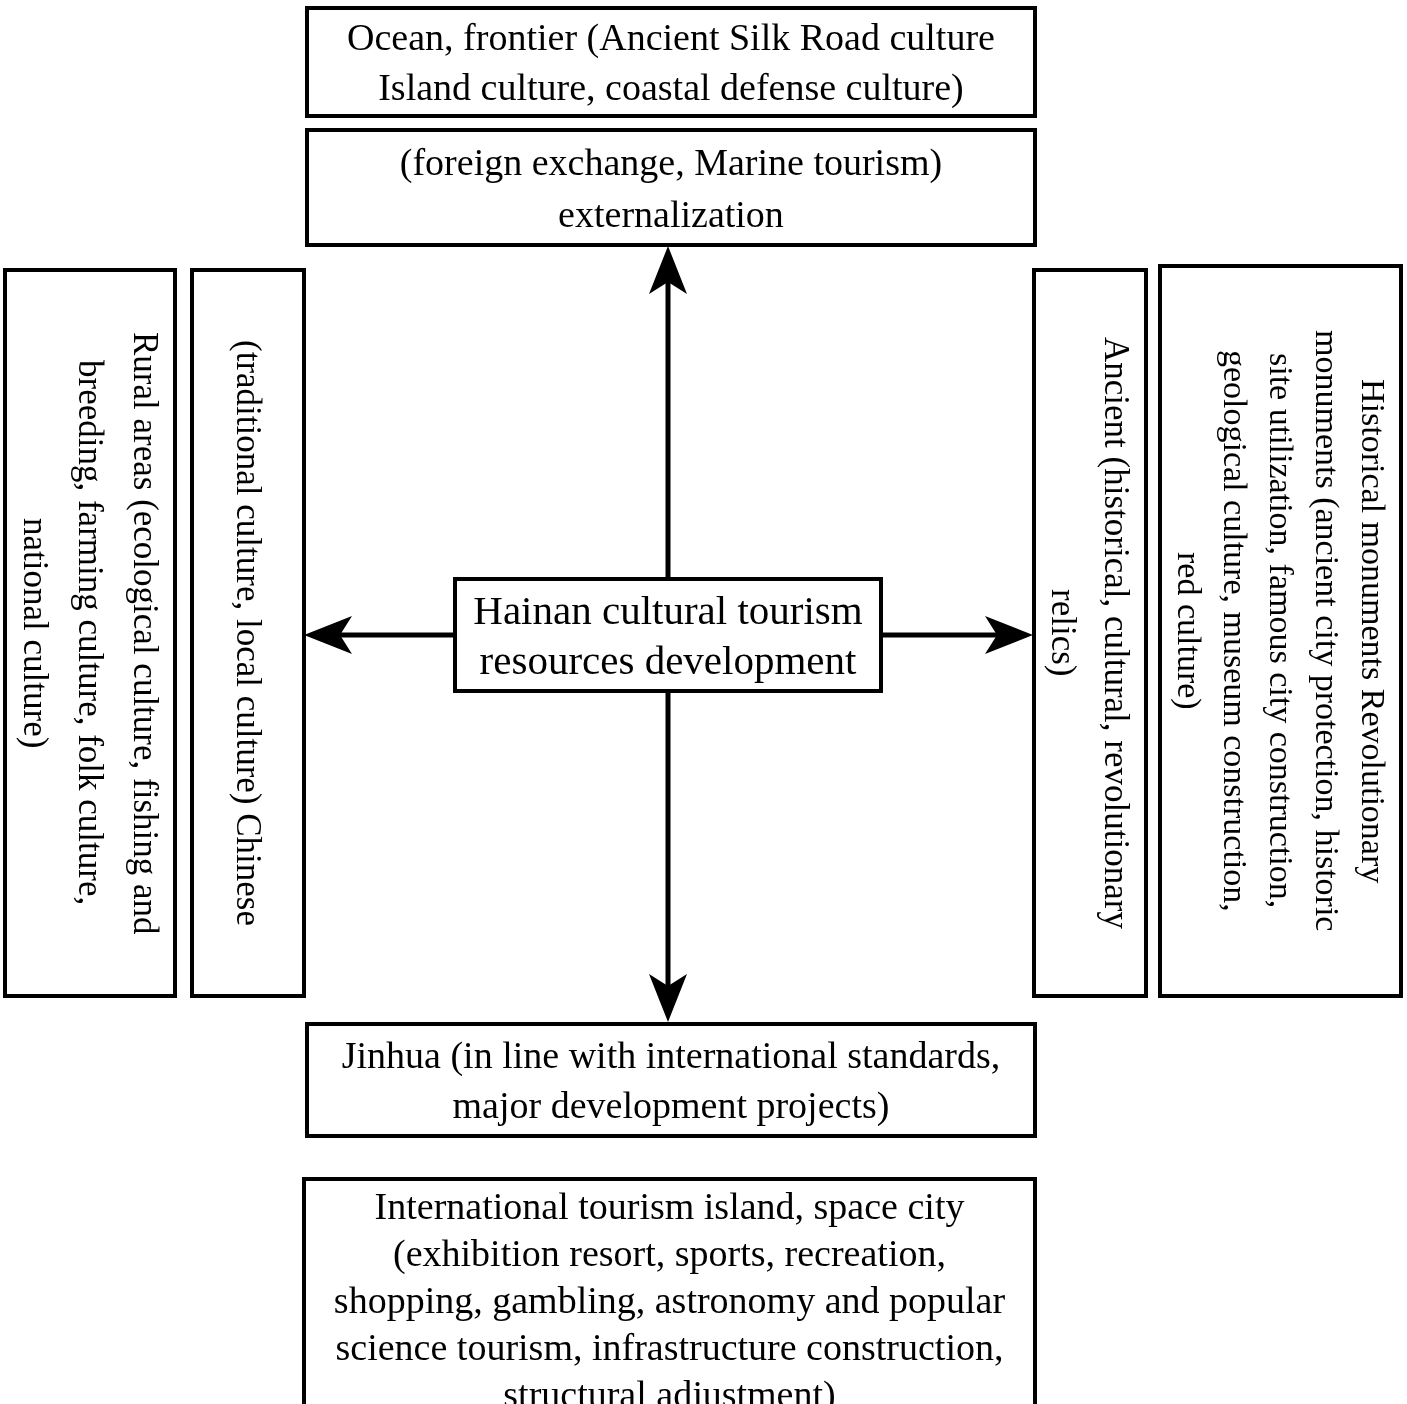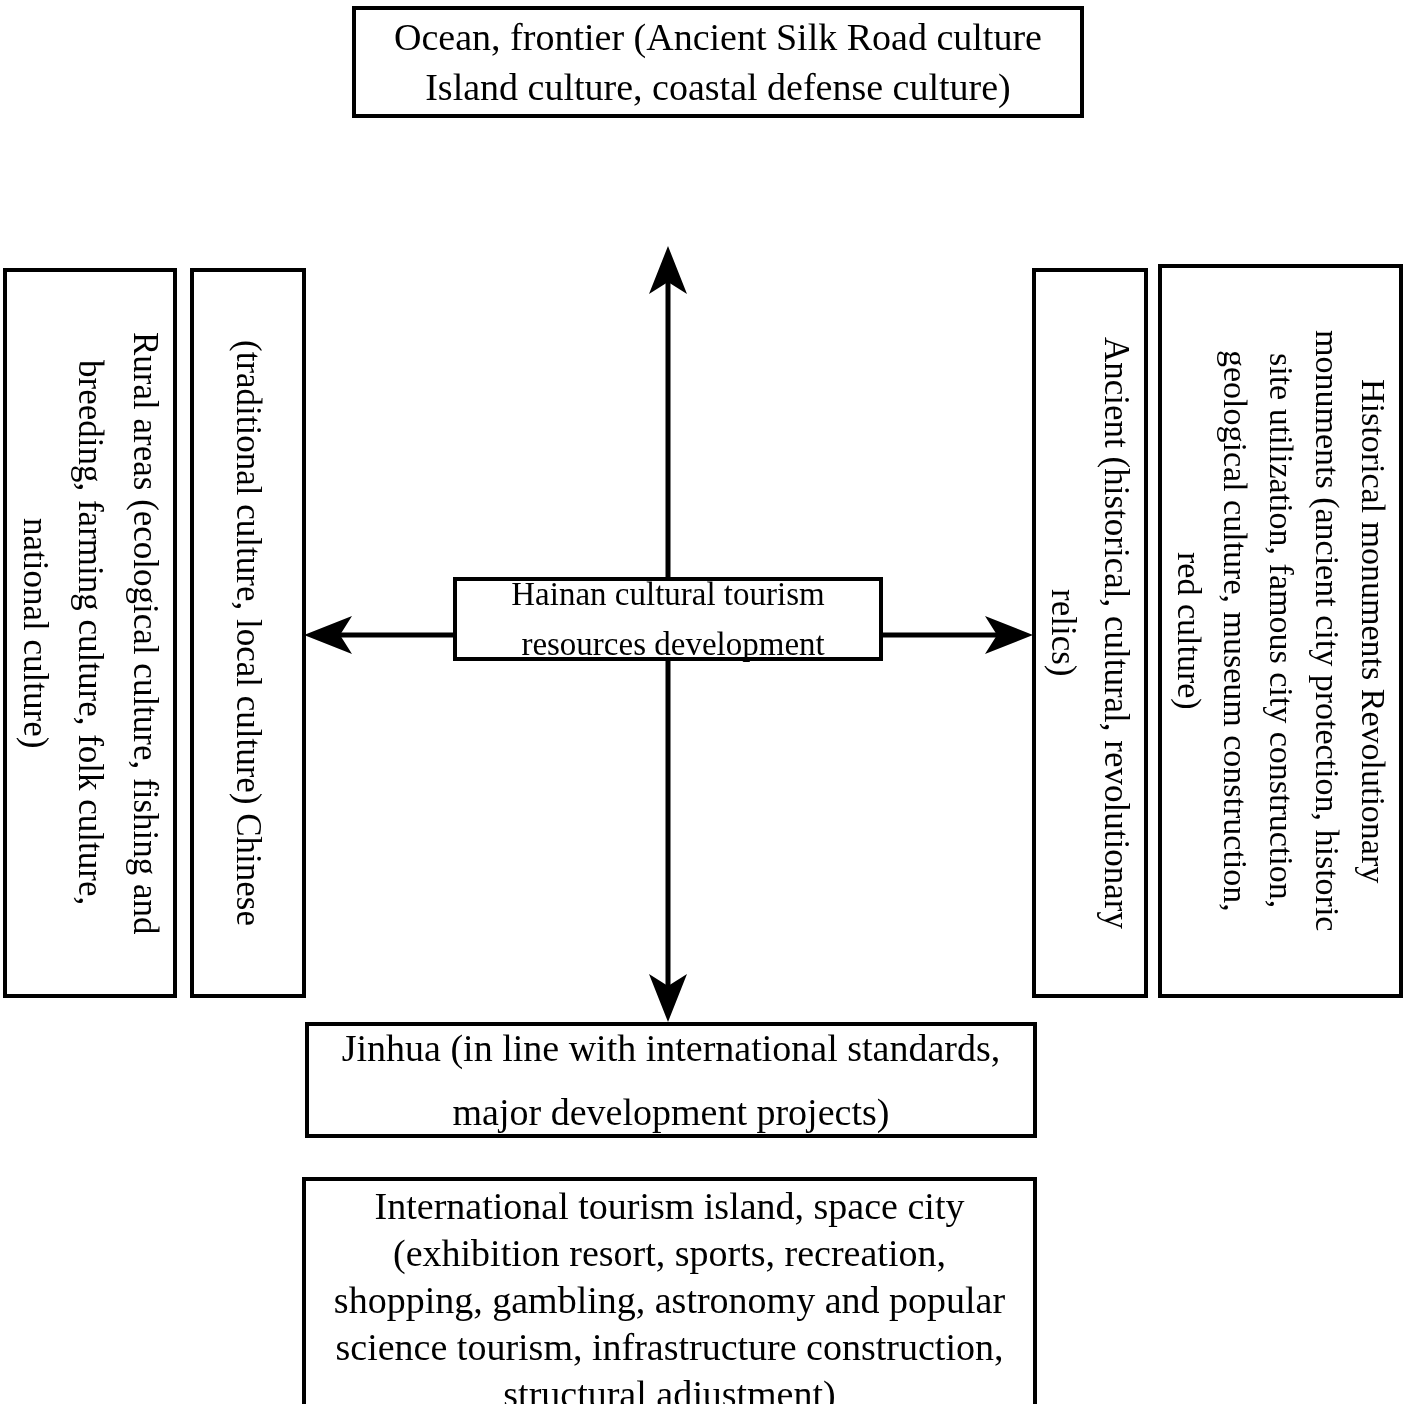--- a/index.html
+++ b/index.html
@@ -28,24 +28,24 @@
     z-index: 2;
   }
   .txt {
     white-space: pre-line;
   }
   .vert .txt {
     writing-mode: vertical-rl;
     max-height: 100%;
   }
   
-  #box-top-theme      { left: 305px; top: 6px;    width: 732px; height: 112px; font-size: 38px; line-height: 50px; margin-left: 47px; }
+  #box-top-theme      { left: 305px; top: 6px;    width: 732px; height: 112px; font-size: 38px; line-height: 50px; }
   #box-top-connector  { left: 305px; top: 128px;  width: 732px; height: 119px; font-size: 38px; line-height: 52px; }
-  #box-center         { left: 453px; top: 577px;  width: 430px; height: 84px; font-size: 33px; line-height: 50px; z-index: 3; text-align: right; }
-  #box-bottom-connector { left: 305px; top: 1022px; width: 732px; height: 116px; font-size: 38px; line-height: 64px; }
+  #box-center         { left: 453px; top: 577px;  width: 430px; height: 116px; font-size: 41px; line-height: 50px; z-index: 3; }
+  #box-bottom-connector { left: 305px; top: 1022px; width: 732px; height: 116px; font-size: 38px; line-height: 50px; }
   #box-bottom-theme   { left: 302px; top: 1153px; width: 735px; height: 246px; font-size: 38px; line-height: 47px; margin-top: 24px; }
   
   #box-left-outer     { left: 3px;    top: 268px; width: 174px; height: 730px; font-size: 35px; }
   #box-left-outer .txt  { line-height: 55px; }
   #box-left-inner     { left: 190px;  top: 268px; width: 116px; height: 730px; font-size: 35px; }
   #box-right-inner    { left: 1032px; top: 268px; width: 116px; height: 730px; font-size: 35px; }
   #box-right-inner .txt { line-height: 53px; }
   #box-right-outer    { left: 1158px; top: 264px; width: 245px; height: 734px; font-size: 34px; }
   #box-right-outer .txt { line-height: 46px; }
 
@@ -70,20 +70,24 @@
 
     <polygon fill="#000000" points="668,246 649,294 668,282 687,294"></polygon>
     <polygon fill="#000000" points="668,1022 649,974 668,986 687,974"></polygon>
     <polygon fill="#000000" points="304,635 352,616 340,635 352,654"></polygon>
     <polygon fill="#000000" points="1033,635 985,616 997,635 985,654"></polygon>
   </svg>
 
   <div class="box" id="box-top-theme">
     <div class="txt">Ocean, frontier (Ancient Silk Road culture
 Island culture, coastal defense culture)</div>
+  </div>
+  <div class="box" id="box-top-connector">
+    <div class="txt">(foreign exchange, Marine tourism)
+externalization</div>
   </div>
 
   <div class="box vert" id="box-left-outer">
     <div class="txt">Rural areas (ecological culture, fishing and
 breeding, farming culture, folk culture,
 national culture)</div>
   </div>
   <div class="box vert" id="box-left-inner">
     <div class="txt">(traditional culture, local culture) Chinese</div>
   </div>

